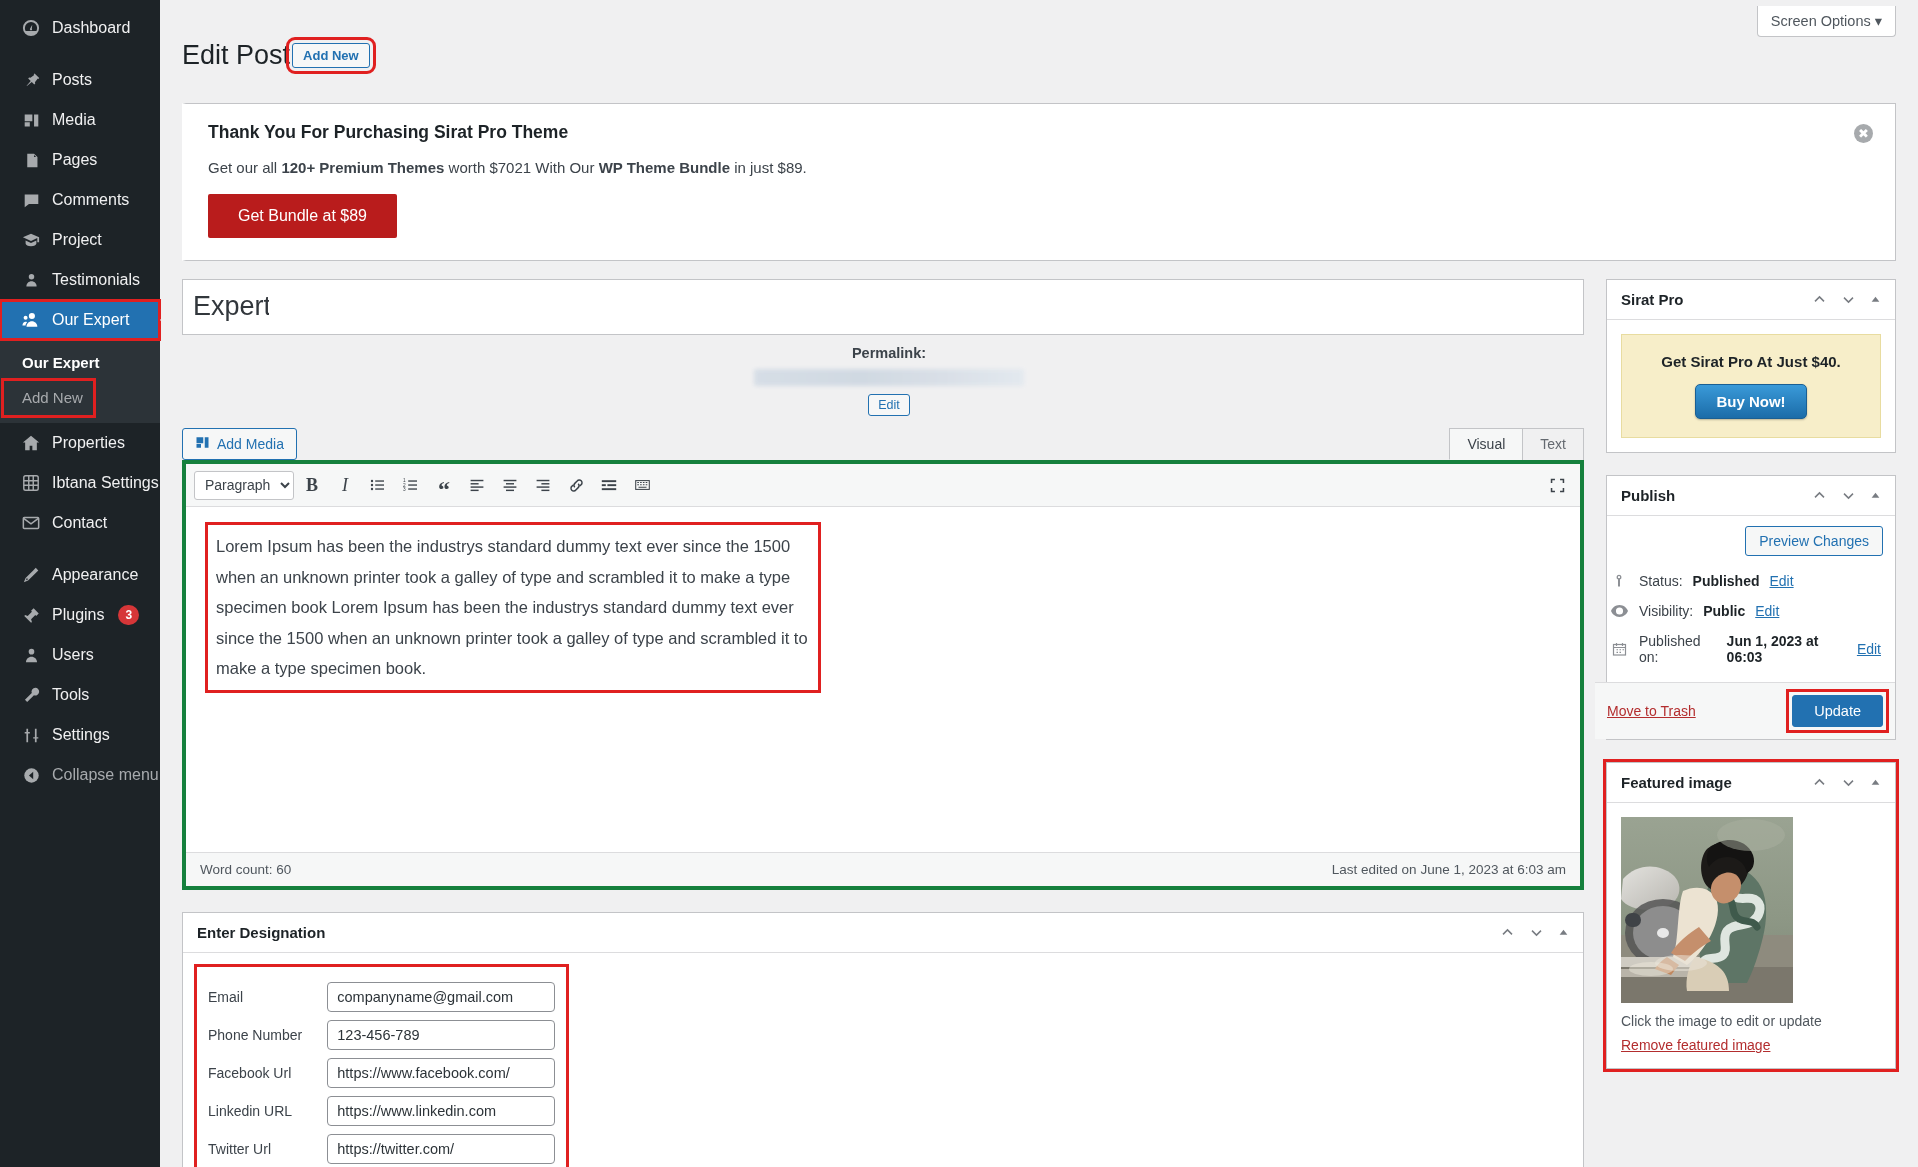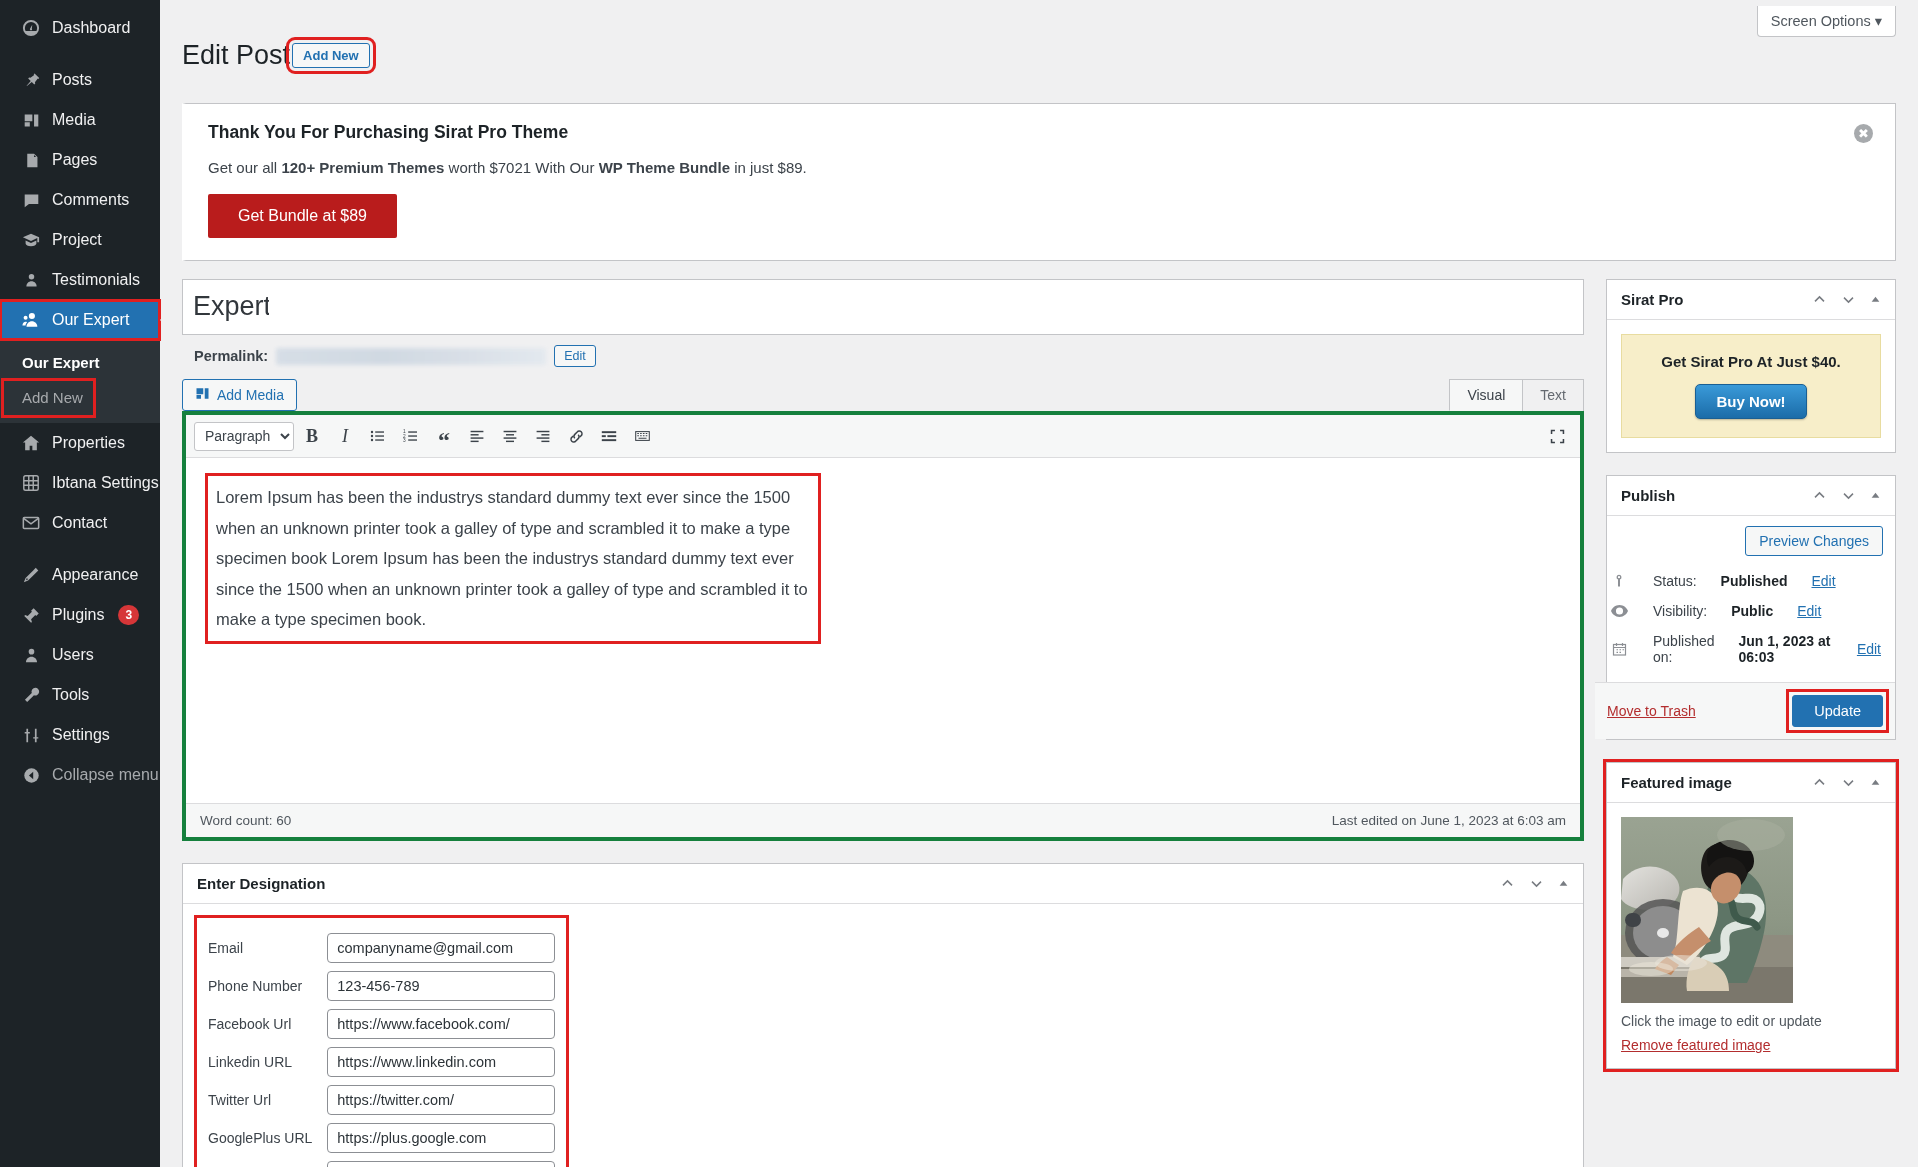--- a/index.html
+++ b/index.html
@@ -83,21 +83,21 @@
   .col-main { flex:1; min-width:0; }
   .col-side { width:290px; min-width:290px; }
 
   
   .titlediv { background:#fff; border:1px solid #c3c4c7; }
   .title-input {
     width:100%; border:none; outline:none; font-size:27px; padding:8px 10px;
     color:#32373c; font-family:"Liberation Sans", sans-serif; line-height:1.4;
     background:transparent;
   }
-  .permalink-row { display:flex; align-items:center; gap:8px; padding:10px 0 4px 12px; font-size:14px; }
+  .permalink-row { display:flex; align-items:center; gap:8px; padding:10px 0 4px 12px; font-size:14px;flex-direction:column; }
   .permalink-label { font-weight:bold; color:#3c434a; font-size:14.5px; }
   .permalink-blur {
     width:270px; height:17px; border-radius:2px;
     background:linear-gradient(90deg,#d5dde6,#cfd8e2 40%,#d8dfe7 70%,#e3e9ef);
     filter:blur(2.2px); opacity:.95;
   }
   .pl-edit-btn {
     border:1px solid #2271b1; color:#2271b1; background:#f6f7f7; font-size:12.5px;
     padding:3px 9px; border-radius:3px; cursor:pointer;
   }
@@ -185,21 +185,21 @@
     padding:8px 20px; border-radius:5px; cursor:pointer;
     box-shadow:0 1px 2px rgba(0,0,0,.25);
   }
 
   .publish-body { padding:10px 12px 0 0; }
   .preview-row { display:flex; justify-content:flex-end; padding-bottom:10px; }
   .preview-btn {
     border:1px solid #2271b1; color:#2271b1; background:#f6f7f7; font-size:14px;
     padding:6px 13px; border-radius:3px; cursor:pointer;
   }
-  .misc-row { display:flex; align-items:center; gap:24px; padding:7px 2px; font-size:14px; color:#3c434a; }
+  .misc-row { display:flex; align-items:center; gap:10px; padding:7px 2px; font-size:14px; color:#3c434a; }
   .misc-row .mico { width:20px; min-width:20px; color:#8c8f94; display:flex; justify-content:center; }
   .misc-row b { font-weight:bold; color:#1d2327; }
   .lnk { color:#2271b1; text-decoration:underline; cursor:pointer; }
   .publish-actions {
     display:flex; align-items:center; justify-content:space-between;
     background:#f6f7f7; border-top:1px solid #dcdcde; padding:12px 12px; margin-top:10px;
   }
   .trash-link { color:#b32d2e; text-decoration:underline; font-size:14px; cursor:pointer; }
   .update-btn {
     background:#2271b1; border:1px solid #2271b1; color:#fff; font-size:14.5px;

